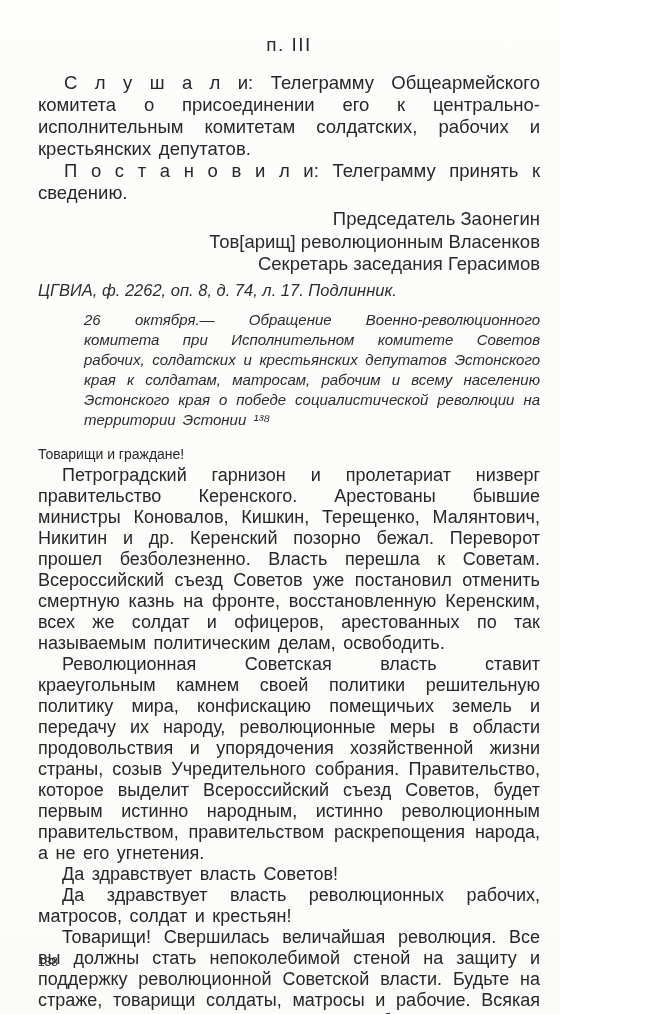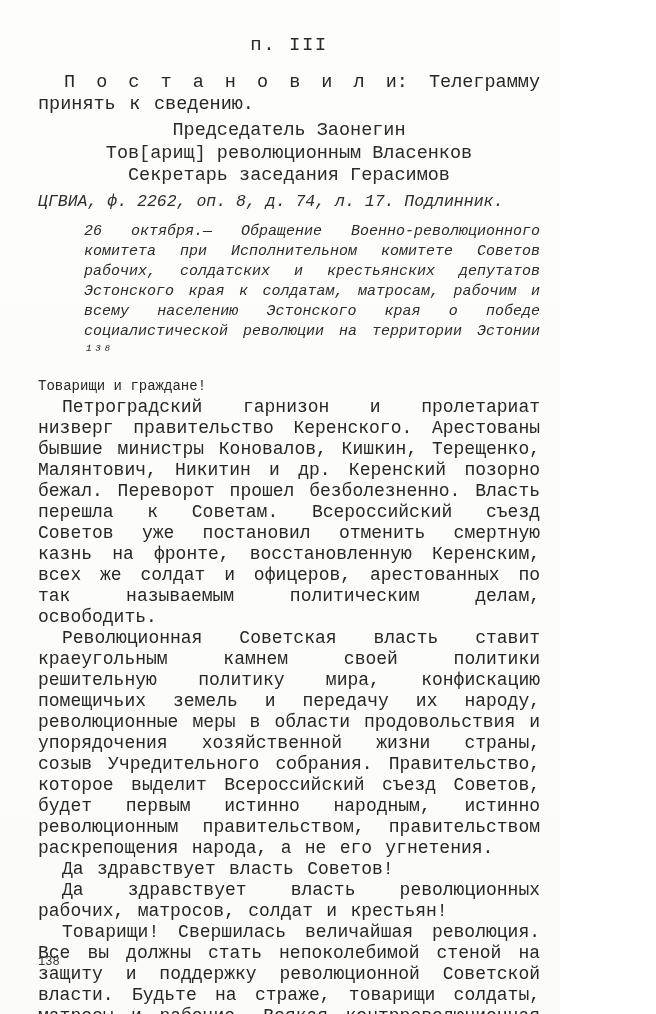--- a/index.html
+++ b/index.html
@@ -12,42 +12,42 @@
     background: #ffffff;
     overflow: hidden;
   }
   .page {
     position: relative;
     width: 560px;
     height: 1014px;
     box-sizing: border-box;
     padding: 34px 20px 0 38px;
     background: linear-gradient(180deg, #fdfdfc 0%, #fcfcfa 60%, #fbfbf9 100%);
-    font-family: Liberation Mono, monospace;
+    font-family: Liberation Sans, sans-serif;
     color: #272727;
   }
   .point-heading {
     text-align: center;
     font-size: 19px;
     letter-spacing: 1.5px;
     margin-bottom: 16px;
     color: #2b2b2b;
   }
   .protocol-para {
     margin: 0;
     font-size: 18.5px;
     line-height: 22px;
     text-align: justify;
     text-indent: 26px;
     word-spacing: 2.5px;
     color: #272727;
   }
   .signatures {
     margin-top: 4px;
-    text-align: center;
+    text-align: right;
     font-size: 18.5px;
     line-height: 22.5px;
     color: #2a2a2a;
   }
   .source-line {
     margin-top: 4px;
     font-style: italic;
     font-size: 16.5px;
     line-height: 20px;
     color: #2e2e2e;
@@ -93,20 +93,21 @@
   }
 </style>
 </head>
 <body>
 
 <div class="page">
 
   <div>
     <div class="point-heading">п. III</div>
 
+    <p class="protocol-para">С л у ш а л и:  Телеграмму  Общеармейского  комитета  о  присоединении  его  к  центрально-исполнительным  комитетам  солдатских,  рабочих  и  крестьянских  депутатов.</p>
 
     <p class="protocol-para">П о с т а н о в и л и:  Телеграмму  принять  к  сведению.</p>
 
     <div class="signatures">
       <div>Председатель Заонегин</div>
       <div>Тов[арищ] революционным Власенков</div>
       <div>Секретарь заседания Герасимов</div>
     </div>
 
     <div class="source-line">ЦГВИА, ф. 2262, оп. 8, д. 74, л. 17. Подлинник.</div>

